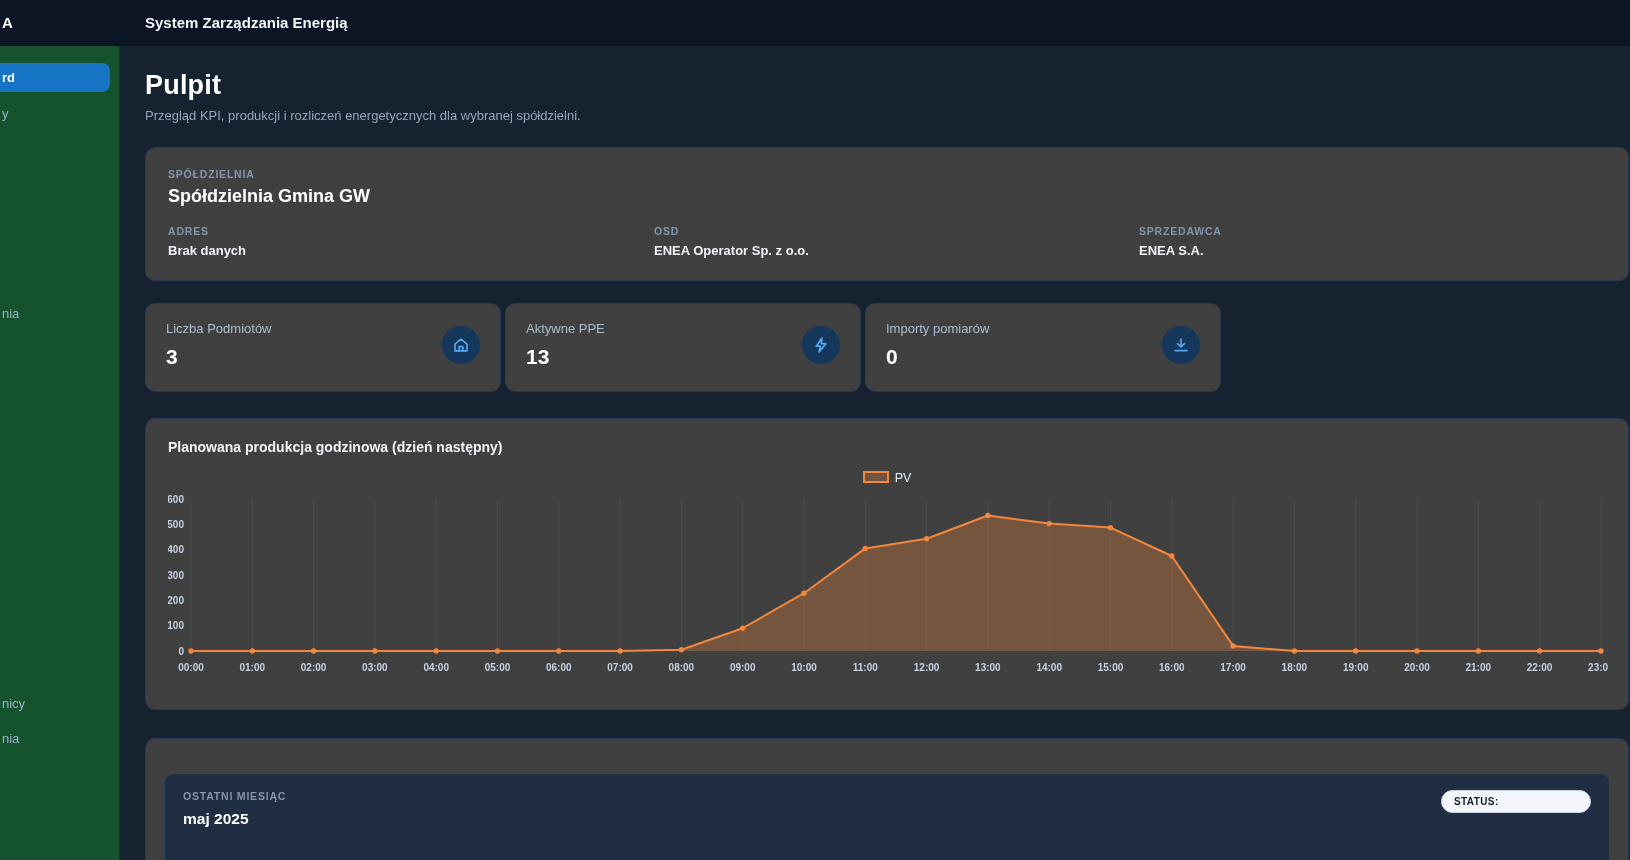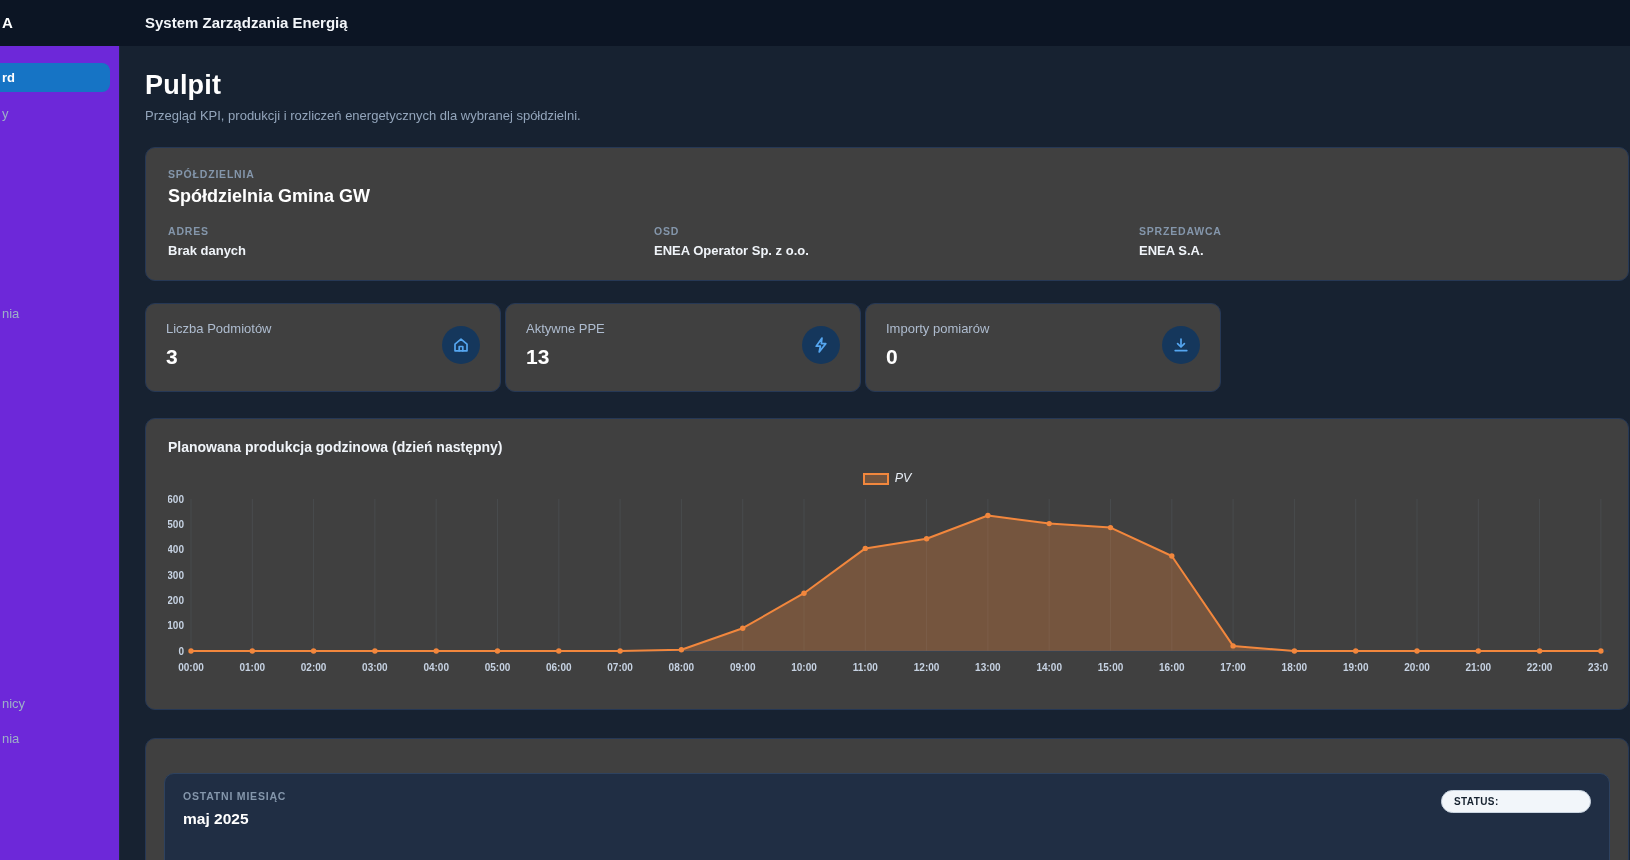--- a/index.html
+++ b/index.html
@@ -17,21 +17,21 @@
     position:absolute; left:2px; top:0; height:46px; line-height:46px;
     font-size:15px; font-weight:700; color:#ffffff;
   }
   .topbar .app-title {
     position:absolute; left:145px; top:0; height:46px; line-height:46px;
     font-size:15px; font-weight:700; color:#f3f6fa;
   }
   
   .sidebar {
     position:absolute; left:0; top:46px; bottom:0; width:120px;
-    background:#6d28d9; border-right:1px solid #1d2b3e; z-index:5;
+    background:#14532d; border-right:1px solid #1d2b3e; z-index:5;
   }
   .nav-item {
     position:absolute; left:0; font-size:13px; color:#9db0c7;
     line-height:20px; height:20px; padding-left:2px; cursor:pointer;
     white-space:nowrap;
   }
   .nav-item.active {
     width:110px; height:29px; line-height:29px;
     background:#1674c5; color:#ffffff; font-weight:600;
     border-radius:0 8px 8px 0;
@@ -67,21 +67,21 @@
     position:absolute; right:20px; top:22px; width:38px; height:38px;
     border-radius:50%; background:#15375c; display:flex;
     align-items:center; justify-content:center;
   }
   .kpi-icon svg { width:18px; height:18px; stroke:#55a6f0; fill:none;
     stroke-width:1.7; stroke-linecap:round; stroke-linejoin:round; }
 
   
   .chart-card { margin-top:26px; padding:20px 22px 10px; }
   .chart-title { font-size:14px; font-weight:700; color:#f0f4f9; }
-  .legend { display:flex; align-items:flex-end; justify-content:center; margin:16px 0 2px;font-style:italic; }
+  .legend { display:flex; align-items:flex-start; justify-content:center; margin:16px 0 2px; }
   .legend-swatch {
     width:26px; height:12px; border:2px solid #f2873d;
     background:rgba(242,135,61,0.28); display:inline-block;
   }
   .legend-label { font-size:12.5px; color:#e7edf5; margin-left:6px; }
   .chart-svg { display:block; }
   .chart-svg .xl { font:700 10px "Liberation Sans","DejaVu Sans",sans-serif; fill:#c6d2e2; }
   .chart-svg .yl { font:700 10px "Liberation Sans","DejaVu Sans",sans-serif; fill:#c6d2e2; }
 
   

